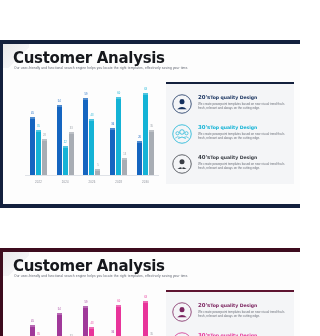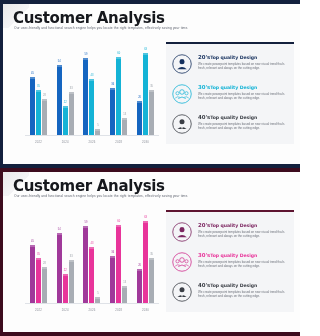--- a/index.html
+++ b/index.html
@@ -8,20 +8,21 @@
     background:#ffffff;
     font-family:"Liberation Sans", sans-serif;
     -webkit-font-smoothing:antialiased;
   }
   .slide{
     position:relative;
     width:308px;height:168px;
     box-sizing:border-box;
     background:#ffffff;
     overflow:hidden;
+    margin-top:40px;
   }
   .slide .topbar{
     position:absolute;left:0;top:0;width:100%;height:4px;
   }
   .slide.blue .topbar{background:#13203d;}
   .slide.pink .topbar{background:#3d0c1e;}
   .slide .botbar{
     position:absolute;left:0;bottom:0;width:100%;height:4px;
   }
   .slide.blue .botbar{background:#13203d;}

